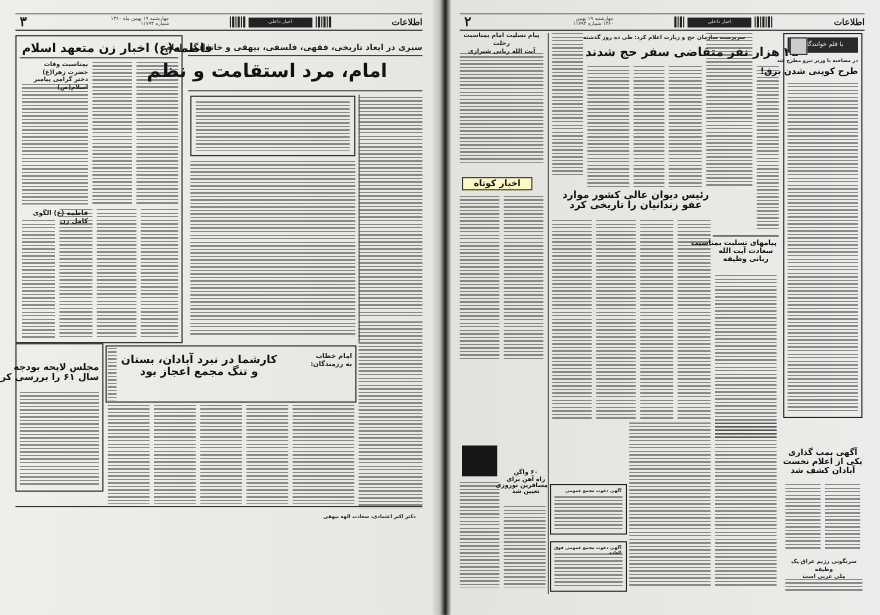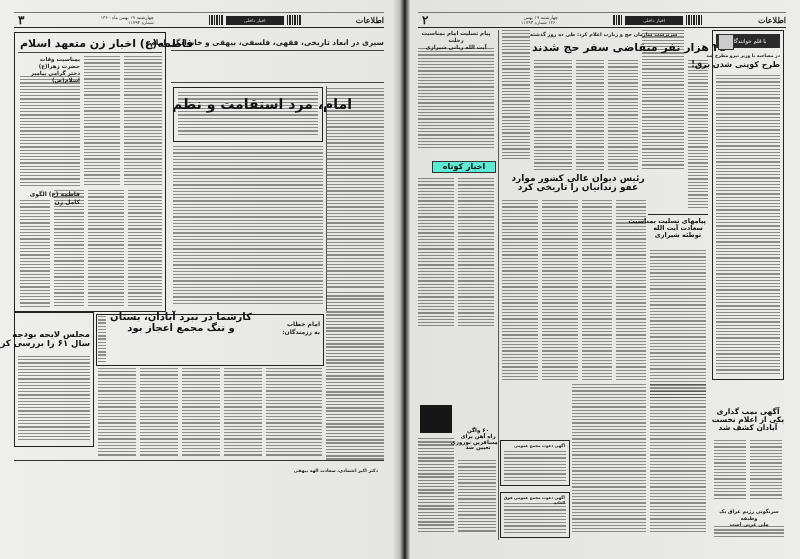--- a/index.html
+++ b/index.html
@@ -18,21 +18,21 @@
   .masthead .logo { font-size: 8px; font-weight: bold; font-family: "DejaVu Serif", serif; }
   .text { position: absolute; background-image: repeating-linear-gradient(180deg, rgba(30,30,30,0.55) 0px, rgba(30,30,30,0.55) 1.3px, transparent 1.3px, transparent 3.2px); opacity: .85; }
   .rule-v { position: absolute; width: 1px; background: #555; }
   .rule-h { position: absolute; height: 1px; background: #444; }
   .box { position: absolute; border: 1.5px solid #222; }
   .hl { position: absolute; font-family: "DejaVu Sans", sans-serif; font-weight: bold; color: #111; text-align: center; direction: rtl; line-height: 1.05; white-space: nowrap; }
   .kicker { position: absolute; font-size: 7px; font-weight: bold; color: #222; direction: rtl; white-space: nowrap; text-align: right; }
   .sub { position: absolute; font-size: 6px; font-weight: bold; color: #222; direction: rtl; text-align: right; line-height: 1.3; }
   .photo { position: absolute; background: #161616; }
   .bannerbox { position: absolute; background: #2a2a2a; color: #eee; font-size: 5.5px; text-align: center; }
-  .greybar { position: absolute; background: #5eead4; border: 1px solid #333; font-weight: bold; font-size: 8px; text-align: center; color: #111; margin-left: 12px; }
+  .greybar { position: absolute; background: #fef9c3; border: 1px solid #333; font-weight: bold; font-size: 8px; text-align: center; color: #111; }
   .icon-ornament { position: absolute; font-size: 7px; color: #333; }
 </style>
 </head>
 <body>
 
 <div class="spread"></div>
 
 <div class="page left">
 
   <div class="masthead">
@@ -55,21 +55,21 @@
         <span class="b"></span>
         <span class="b"></span>
         <span class="b"></span>
     </span>
     <span class="logo">اطلاعات</span>
   </div>
 
   <div>
     <div class="kicker" style="top:38px; right:8px; font-size:7.5px;">سیری در ابعاد تاریخی، فقهی، فلسفی، بیهقی و خانوادگی امام</div>
     <div class="rule-h" style="top:50px; left:165px; right:8px;"></div>
-    <div class="hl" style="top:57px; right:40px; font-size:14px;margin-top:40px;">امام، مرد استقامت و نظم</div>
+    <div class="hl" style="top:57px; right:40px; font-size:17px;">امام، مرد استقامت و نظم</div>
     <div class="rule-h" style="top:82px; left:165px; right:8px;"></div>
     <div class="box" style="top:87px; left:167px; width:150px; height:55px;">
       <div class="text" style="top:4px; left:4px; right:4px; bottom:4px;"></div>
     </div>
     <div class="text" style="top:88px; right:8px; width:58px; height:200px;"></div>
     <div class="rule-v" style="top:86px; left:320px; height:225px;"></div>
     <div class="text" style="top:146px; left:167px; width:150px; height:160px;"></div>
     <div class="text" style="top:292px; right:8px; width:58px; height:170px;"></div>
   </div>
 
@@ -95,21 +95,21 @@
     <div class="box" style="top:312px; left:8px; width:80px; height:135px; border-width:1px;"></div>
     <div class="hl" style="top:330px; left:12px; width:72px; font-size:8.5px;">
       <div>مجلس لایحه بودجه</div>
       <div>سال ۶۱ را بررسی کرد</div>
     </div>
     <div class="text" style="top:356px; left:12px; width:72px; height:86px;"></div>
   </div>
 
   <div>
     <div class="box" style="top:314px; left:90px; width:228px; height:52px; border-width:1px;"></div>
-    <div class="hl" style="top:312px; left:100px; width:150px; font-size:10px;">
+    <div class="hl" style="top:323px; left:100px; width:150px; font-size:10px;">
       <div>کارشما در نبرد آبادان، بستان</div>
       <div>و تنگ مجمع اعجاز بود</div>
     </div>
     <div class="sub" style="top:320px; left:258px; width:56px;">
       <div>امام خطاب</div>
       <div>به رزمندگان:</div>
     </div>
     <div class="text" style="top:316px; left:92px; width:8px; height:48px;"></div>
     <div class="text" style="top:368px; left:92px; width:38px; height:90px;"></div>
     <div class="text" style="top:368px; left:134px; width:38px; height:90px;"></div>
@@ -203,21 +203,21 @@
   <div class="box" style="top:492px; left:90px; width:70px; height:46px; border-width:1px;">
     <div class="sub" style="top:2px; right:4px; font-size:4px;">آگهی دعوت مجمع عمومی فوق العاده</div>
     <div class="text" style="top:10px; left:3px; right:3px; bottom:3px;"></div>
   </div>
 
   <div>
     <div class="box" style="top:214px; left:238px; width:60px; height:50px; border-width:0; border-top:1px solid #222;"></div>
     <div class="hl" style="top:218px; left:240px; width:56px; font-size:6.5px;">
       <div>پیامهای تسلیت بمناسبت</div>
       <div>سعادت آیت الله</div>
-      <div>توطئه شیرازی</div>
+      <div>ربانی وظیفه</div>
     </div>
     <div class="text" style="top:250px; left:240px; width:56px; height:150px;"></div>
     <div class="text" style="top:60px; left:278px; width:20px; height:150px;"></div>
   </div>
 
   <div class="text" style="top:384px; left:162px; width:74px; height:150px;"></div>
   <div class="text" style="top:384px; left:240px; width:56px; height:150px;"></div>
 
   <div>
     <div class="box" style="top:30px; left:302px; width:72px; height:350px; border-width:1px;"></div>

